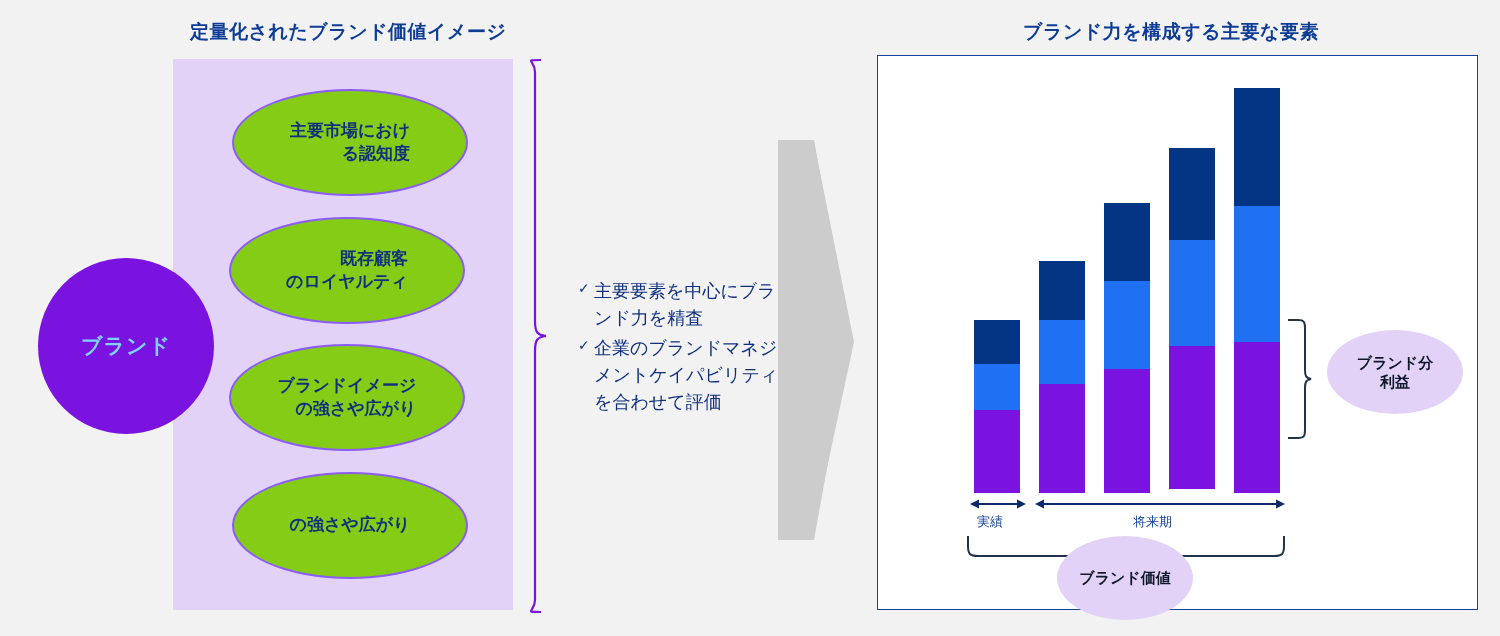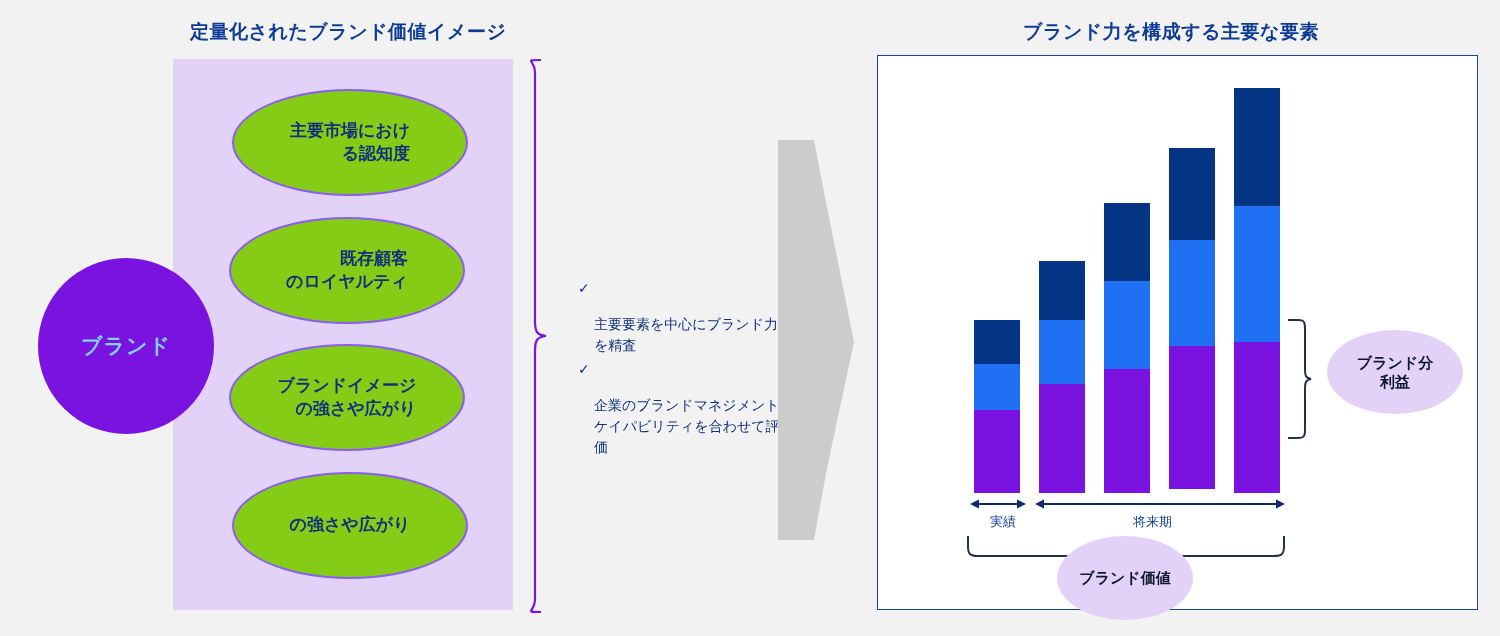--- a/index.html
+++ b/index.html
@@ -55,21 +55,21 @@
   #purple-brace{left:513px;top:58px;}
 
   
   #bullet-list{left:578px;top:278px;width:212px;}
   .bullet-row{display:flex;align-items:flex-start;margin-bottom:2px;}
   .bullet-check{
     color:#10307e;font-size:14px;line-height:1.5;
     width:16px;flex:0 0 16px;
   }
   .bullet-text{
-    color:#10307e;font-size:14px;line-height:1.52;margin-top:36px;
+    color:#10307e;font-size:18px;line-height:1.52;
   }
 
   
   #gray-arrow{left:778px;top:140px;}
 
   
   #chart-panel{
     left:877px;top:55px;width:601px;height:555px;
     background:#ffffff;border:1.5px solid #15429b;
     box-sizing:border-box;
@@ -189,21 +189,21 @@
     <line x1="6" y1="8" x2="50" y2="8" stroke="#0d2a6b" stroke-width="2"></line>
     <polygon points="0,8 9,3.5 9,12.5" fill="#0d2a6b"></polygon>
     <polygon points="56,8 47,3.5 47,12.5" fill="#0d2a6b"></polygon>
   </svg>
   <svg class="abs" style="left:157px;top:440px;" width="250" height="16">
     <line x1="6" y1="8" x2="244" y2="8" stroke="#0d2a6b" stroke-width="2"></line>
     <polygon points="0,8 9,3.5 9,12.5" fill="#0d2a6b"></polygon>
     <polygon points="250,8 241,3.5 241,12.5" fill="#0d2a6b"></polygon>
   </svg>
 
-  <div class="axis-label" style="left:99px;top:457px;margin-left:13px;">実績</div>
+  <div class="axis-label" style="left:99px;top:457px;">実績</div>
   <div class="axis-label" style="left:255px;top:457px;">将来期</div>
 
   <svg class="abs" style="left:88px;top:478px;" width="320" height="34">
     <path d="M 2 2 L 2 12 C 2 20, 4 22, 12 22
              L 148 22 C 156 22, 158 24, 160 32
              C 162 24, 164 22, 172 22
              L 308 22 C 316 22, 318 20, 318 12
              L 318 2" fill="none" stroke="#203348" stroke-width="2"></path>
   </svg>
 

